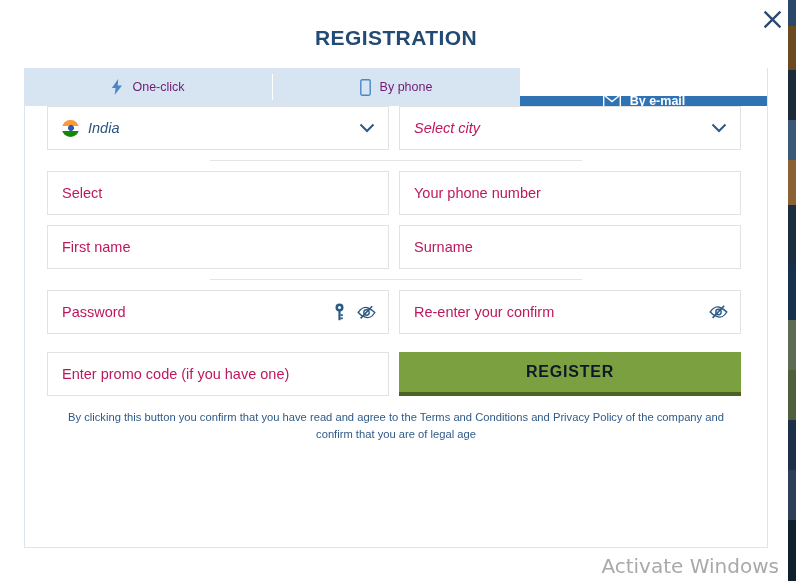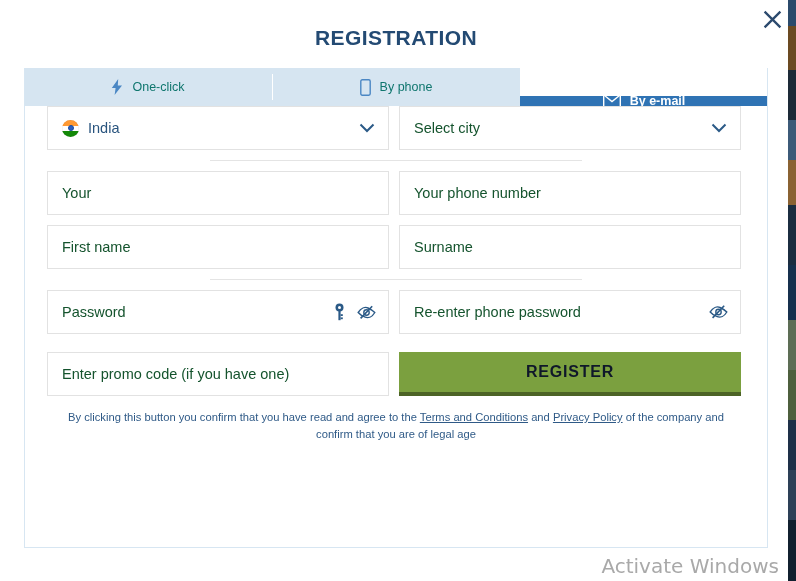--- a/index.html
+++ b/index.html
@@ -102,21 +102,21 @@
     display: flex;
   }
   .tab {
     flex: 1 1 0;
     display: flex;
     align-items: center;
     justify-content: center;
     gap: 9px;
     font-size: 12.5px;
     background: #d6e5f1;
-    color: #0f766e;
+    color: #701a75;
     cursor: pointer;
     box-sizing: border-box;
     position: relative;
   }
   .tab + .tab::before {
     content: "";
     position: absolute;
     left: 0;
     top: 6px;
     bottom: 6px;
@@ -155,23 +155,23 @@
     box-sizing: border-box;
     display: flex;
     align-items: center;
     padding: 0 14px;
     font-size: 14.5px;
     color: #3f6389;
     cursor: text;
   }
   .field.half { width: 342px; flex: 0 0 342px; }
   .field.full { width: 698px; flex: 1 1 auto; }
-  .field.select { cursor: pointer; }
+  .field.select { cursor: pointer; font-style: italic; }
   .field .value { color: #29547e; }
-  .field .placeholder { color: #14532d; text-align: right; }
+  .field .placeholder { color: #be185d; text-align: right; }
   .field .with-flag { display: flex; align-items: center; gap: 9px; }
 
   .chevron {
     position: absolute;
     right: 13px;
     top: 50%;
     transform: translateY(-50%);
     display: flex;
   }
 
@@ -246,21 +246,20 @@
   #legal {
     margin-top: 13px;
     text-align: center;
     font-size: 11.2px;
     line-height: 17px;
     color: #2f5a87;
     padding: 0 4px;
   }
   #legal a {
     color: #2f5a87;
-    text-decoration: underline;
     cursor: pointer;
   }
 
   
   #watermark {
     position: absolute;
     right: 17px;
     bottom: 2px;
     text-align: right;
     color: #a9a9a9;
@@ -338,21 +337,21 @@
         </span>
       </div>
 
     </div>
 
 
     <div class="divider"></div>
 
     <div class="row">
       <div class="field half">
-        <span class="placeholder">Your</span>
+        <span class="placeholder">Select</span>
       </div>
       <div class="field half">
         <span class="placeholder">Your phone number</span>
       </div>
     </div>
 
     <div class="row">
       <div class="field half">
         <span class="placeholder">First name</span>
       </div>
@@ -381,21 +380,21 @@
             <svg width="19" height="15" viewBox="0 0 19 15" aria-hidden="true">
               <path d="M1.2 7.5 C4 3.2 8 1.6 11 3 C13.6 4.2 16.2 5.8 17.8 7.5 C15.4 11.6 11.4 13.4 8.2 12.2 C5.4 11.2 2.8 9.4 1.2 7.5 Z" fill="none" stroke="#2b5a87" stroke-width="1.4"></path>
               <circle cx="9.5" cy="7.5" r="2.7" fill="none" stroke="#2b5a87" stroke-width="1.4"></circle>
               <path d="M3.6 13.4 L15.2 1.2" stroke="#2b5a87" stroke-width="1.6"></path>
             </svg>
           </span>
         </span>
       </div>
 
       <div class="field half">
-        <span class="placeholder">Re-enter phone password</span>
+        <span class="placeholder">Re-enter your confirm</span>
         <span class="pw-icons">
           <span class="icon-btn">
             <svg width="19" height="15" viewBox="0 0 19 15" aria-hidden="true">
               <path d="M1.2 7.5 C4 3.2 8 1.6 11 3 C13.6 4.2 16.2 5.8 17.8 7.5 C15.4 11.6 11.4 13.4 8.2 12.2 C5.4 11.2 2.8 9.4 1.2 7.5 Z" fill="none" stroke="#2b5a87" stroke-width="1.4"></path>
               <circle cx="9.5" cy="7.5" r="2.7" fill="none" stroke="#2b5a87" stroke-width="1.4"></circle>
               <path d="M3.6 13.4 L15.2 1.2" stroke="#2b5a87" stroke-width="1.6"></path>
             </svg>
           </span>
         </span>
       </div>

